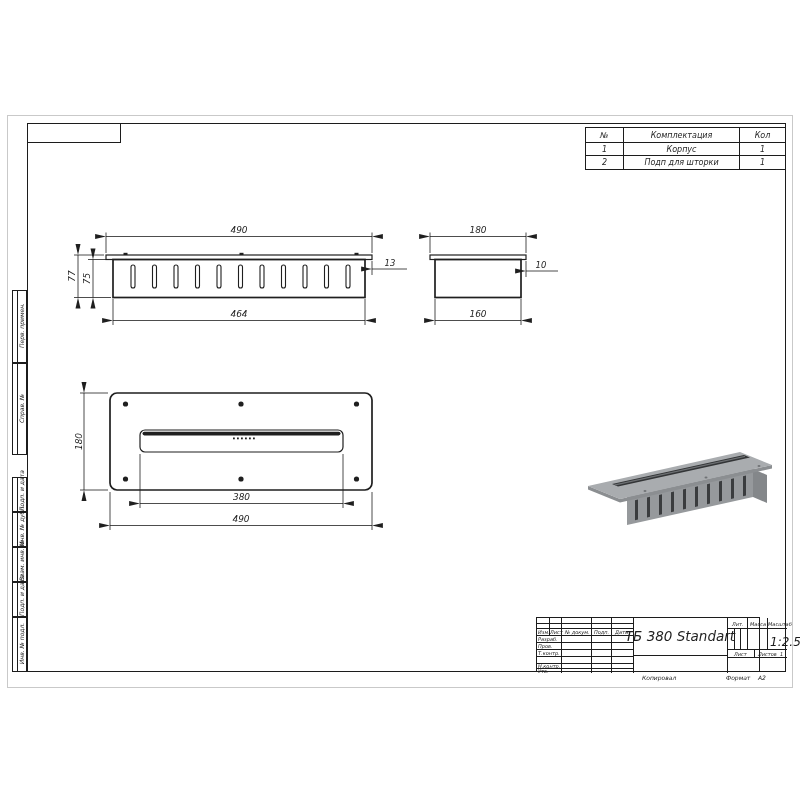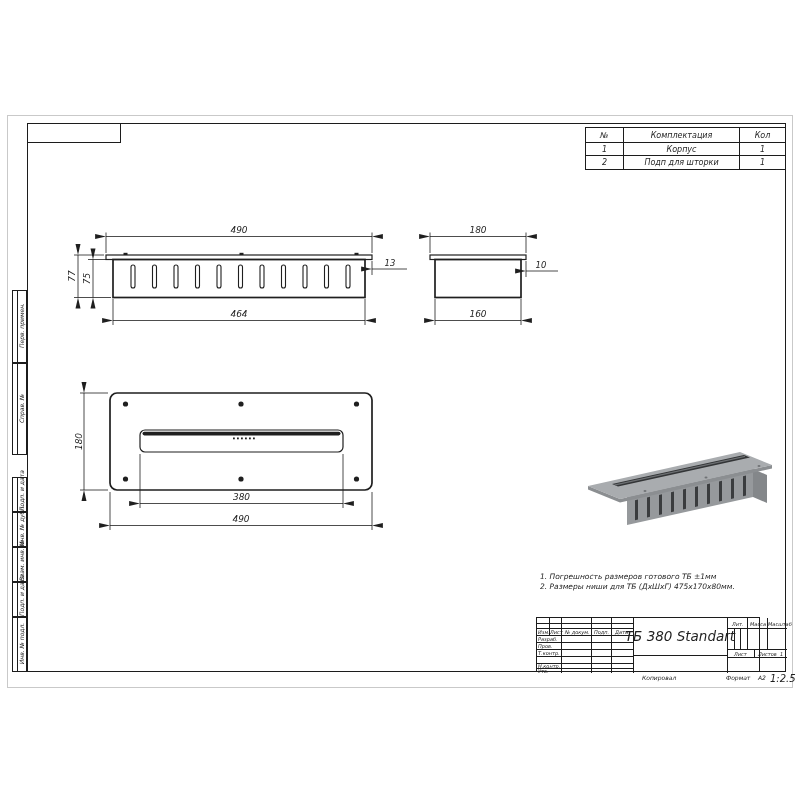--- a/index.html
+++ b/index.html
@@ -211,24 +211,20 @@
       <polygon points="614,484.6 745,455.8 745,457 615.5,485.6" fill="#6d7073"></polygon>
 
       <g fill="#707376">
         <ellipse cx="645" cy="491" rx="1.5" ry="0.9"></ellipse>
         <ellipse cx="706" cy="477.5" rx="1.5" ry="0.9"></ellipse>
         <ellipse cx="759" cy="466" rx="1.5" ry="0.9"></ellipse>
       </g>
     </g>
   </svg>
 
-  <div class="notes">
-    <div>1. Погрешность размеров готового ТБ ±1мм</div>
-    <div>2. Размеры ниши для ТБ (ДхШхГ) 475х170х80мм.</div>
-  </div>
 
   <div class="tblock">
 
     <div class="tl" style="left:12px;top:0;width:1px;height:17px;"></div>
     <div class="tl" style="left:24px;top:0;width:1px;height:55px;"></div>
     <div class="tl" style="left:54px;top:0;width:1px;height:55px;"></div>
     <div class="tl" style="left:74px;top:0;width:1px;height:55px;"></div>
     <div class="tl" style="left:96px;top:0;width:1.4px;height:55px;"></div>
     <div class="tl" style="left:190px;top:0;width:1.4px;height:55px;"></div>
     <div class="tl" style="left:210px;top:0;width:1px;height:31px;"></div>
@@ -257,21 +253,21 @@
     <div class="tlab" style="left:78px;top:11px;">Дата</div>
     <div class="tlab" style="left:1px;top:18px;">Разраб.</div>
     <div class="tlab" style="left:1px;top:25px;">Пров.</div>
     <div class="tlab" style="left:1px;top:32px;">Т.контр.</div>
     <div class="tlab" style="left:1px;top:44.5px;">Н.контр.</div>
     <div class="tlab" style="left:1px;top:49.5px;">Утв.</div>
     <div class="ttitle">ТБ 380 Standart</div>
     <div class="tlab" style="left:195px;top:2.5px;">Лит.</div>
     <div class="tlab" style="left:213px;top:2.5px;">Масса</div>
     <div class="tlab" style="left:231px;top:2.5px;">Масштаб</div>
-    <div class="tlab" style="left:233px;top:17px;font-size:10px;margin-top:38px;">1:2.5</div>
+    <div class="tlab" style="left:233px;top:17px;font-size:12px;">1:2.5</div>
     <div class="tlab" style="left:197px;top:32.5px;">Лист</div>
     <div class="tlab" style="left:221px;top:32.5px;">Листов</div>
     <div class="tlab" style="left:243px;top:32.5px;">1</div>
   </div>
 
   <div class="below" style="left:642px;top:674px;">Копировал</div>
   <div class="below" style="left:726px;top:674px;">Формат</div>
   <div class="below" style="left:758px;top:674px;">А2</div>
 
 </div>

